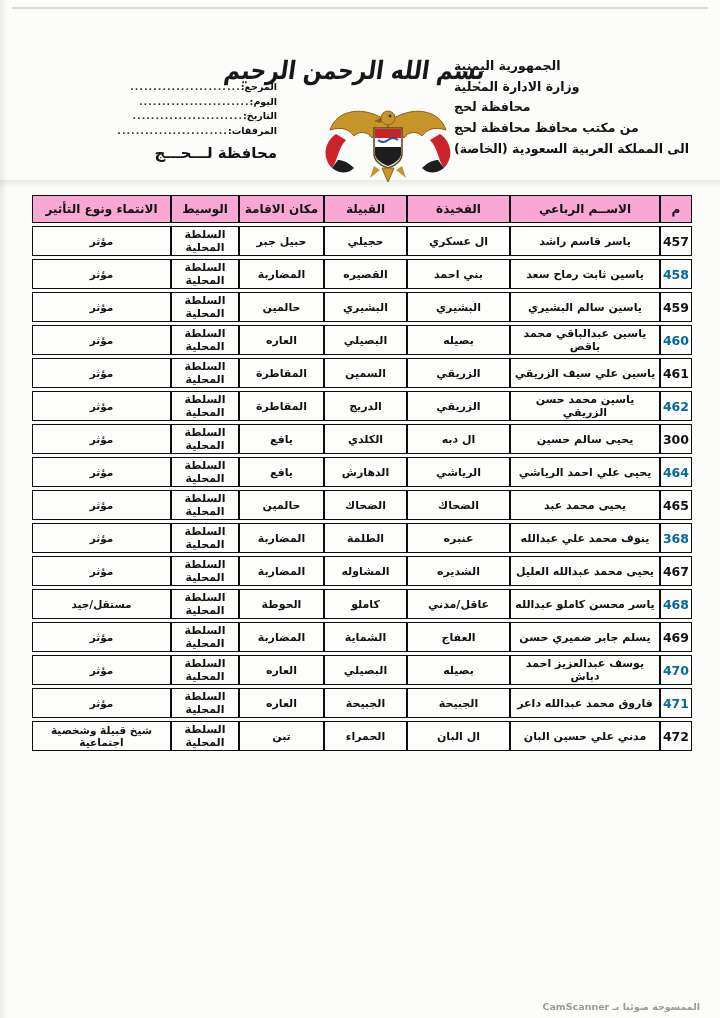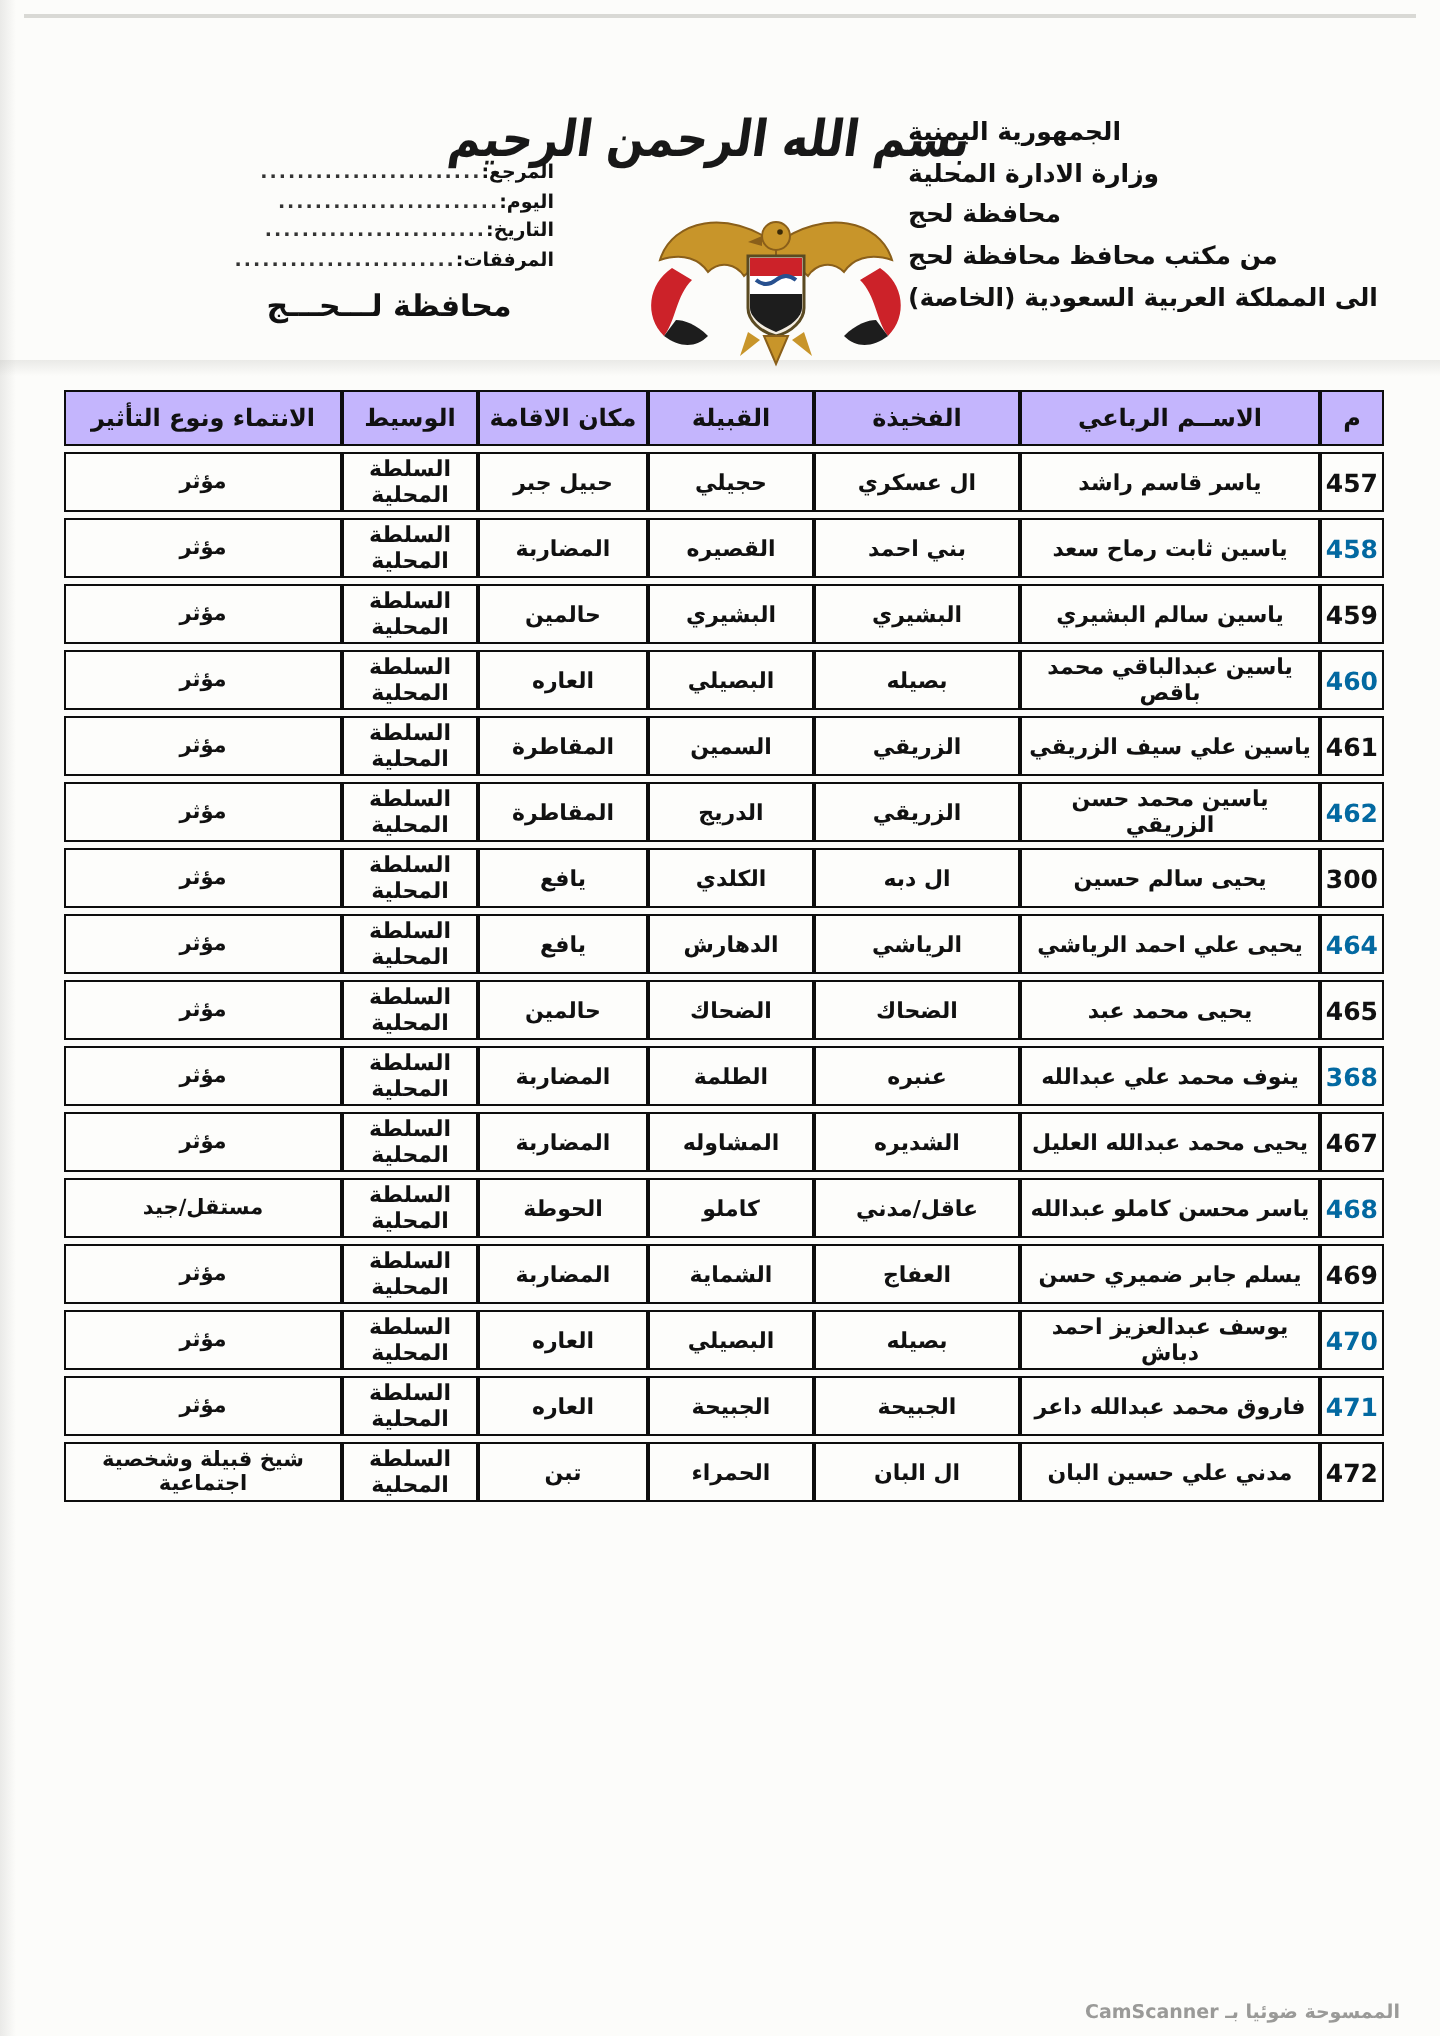--- a/index.html
+++ b/index.html
@@ -33,33 +33,33 @@
     letter-spacing:-1px;white-space:nowrap;
   }
   .emblem{position:absolute;top:96px;left:318px;width:140px;height:88px;}
   .hdr-left{
     position:absolute;top:80px;left:112px;width:165px;
     font-size:9.5px;font-weight:bold;direction:rtl;
   }
   .hdr-left .field{display:flex;align-items:flex-end;line-height:1.55;}
   .hdr-left .field .lbl{white-space:nowrap;}
   .hdr-left .field .dots{overflow:hidden;white-space:nowrap;color:#333;letter-spacing:1px;flex:1;}
-  .gov-line{margin-top:5px;text-align:center;font-size:15px;font-weight:900;letter-spacing:1px;}
+  .gov-line{margin-top:5px;text-align:right;font-size:15px;font-weight:900;letter-spacing:1px;}
 
   
   .tbl-wrap{position:absolute;top:192px;right:28px;width:660px;}
   table{border-collapse:separate;border-spacing:0 3px;width:660px;table-layout:fixed;}
   th,td{
     border:1.6px solid #0d0d0d;
     text-align:center;vertical-align:middle;
     padding:1px 2px;
     overflow:hidden;
   }
   th{
-    background:#c4b5fd;
+    background:#f9a8d4;
     height:24px;font-size:12px;font-weight:900;
   }
   td{height:26px;font-size:11px;font-weight:bold;background:#fdfdfb;}
   td.num{font-size:12.5px;font-weight:900;}
   td.num.light{color:#0369a1;font-weight:600;}
   td.affil{font-size:10.5px;}
 
   .watermark{
     position:absolute;bottom:6px;right:20px;
     font-size:9.5px;color:#9a9a98;font-weight:bold;direction:rtl;

